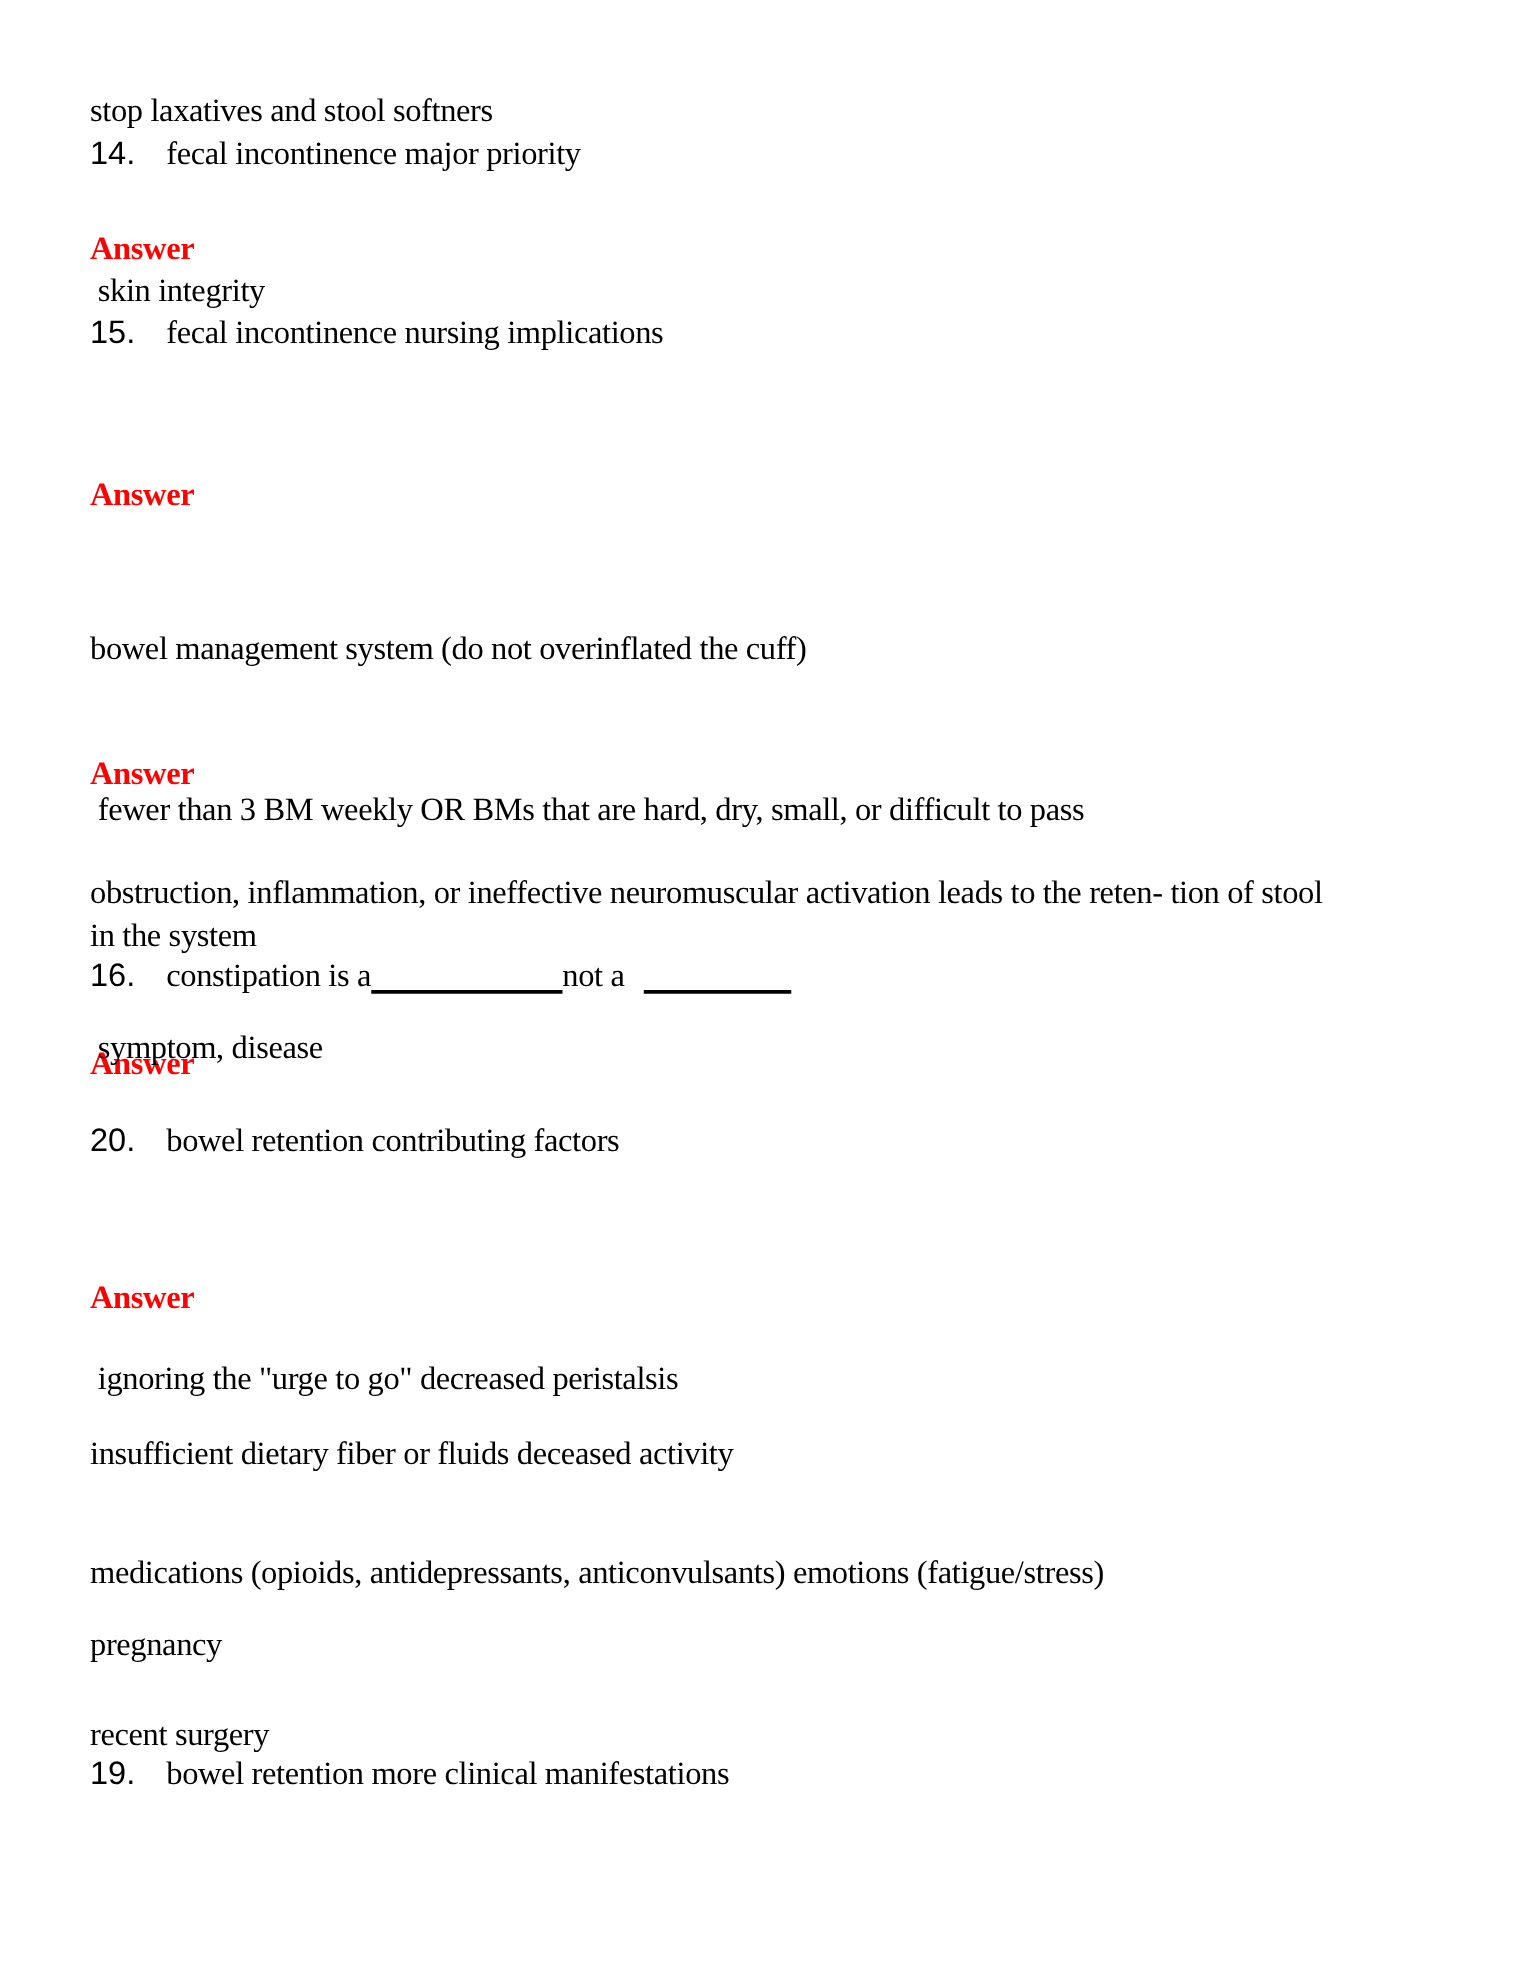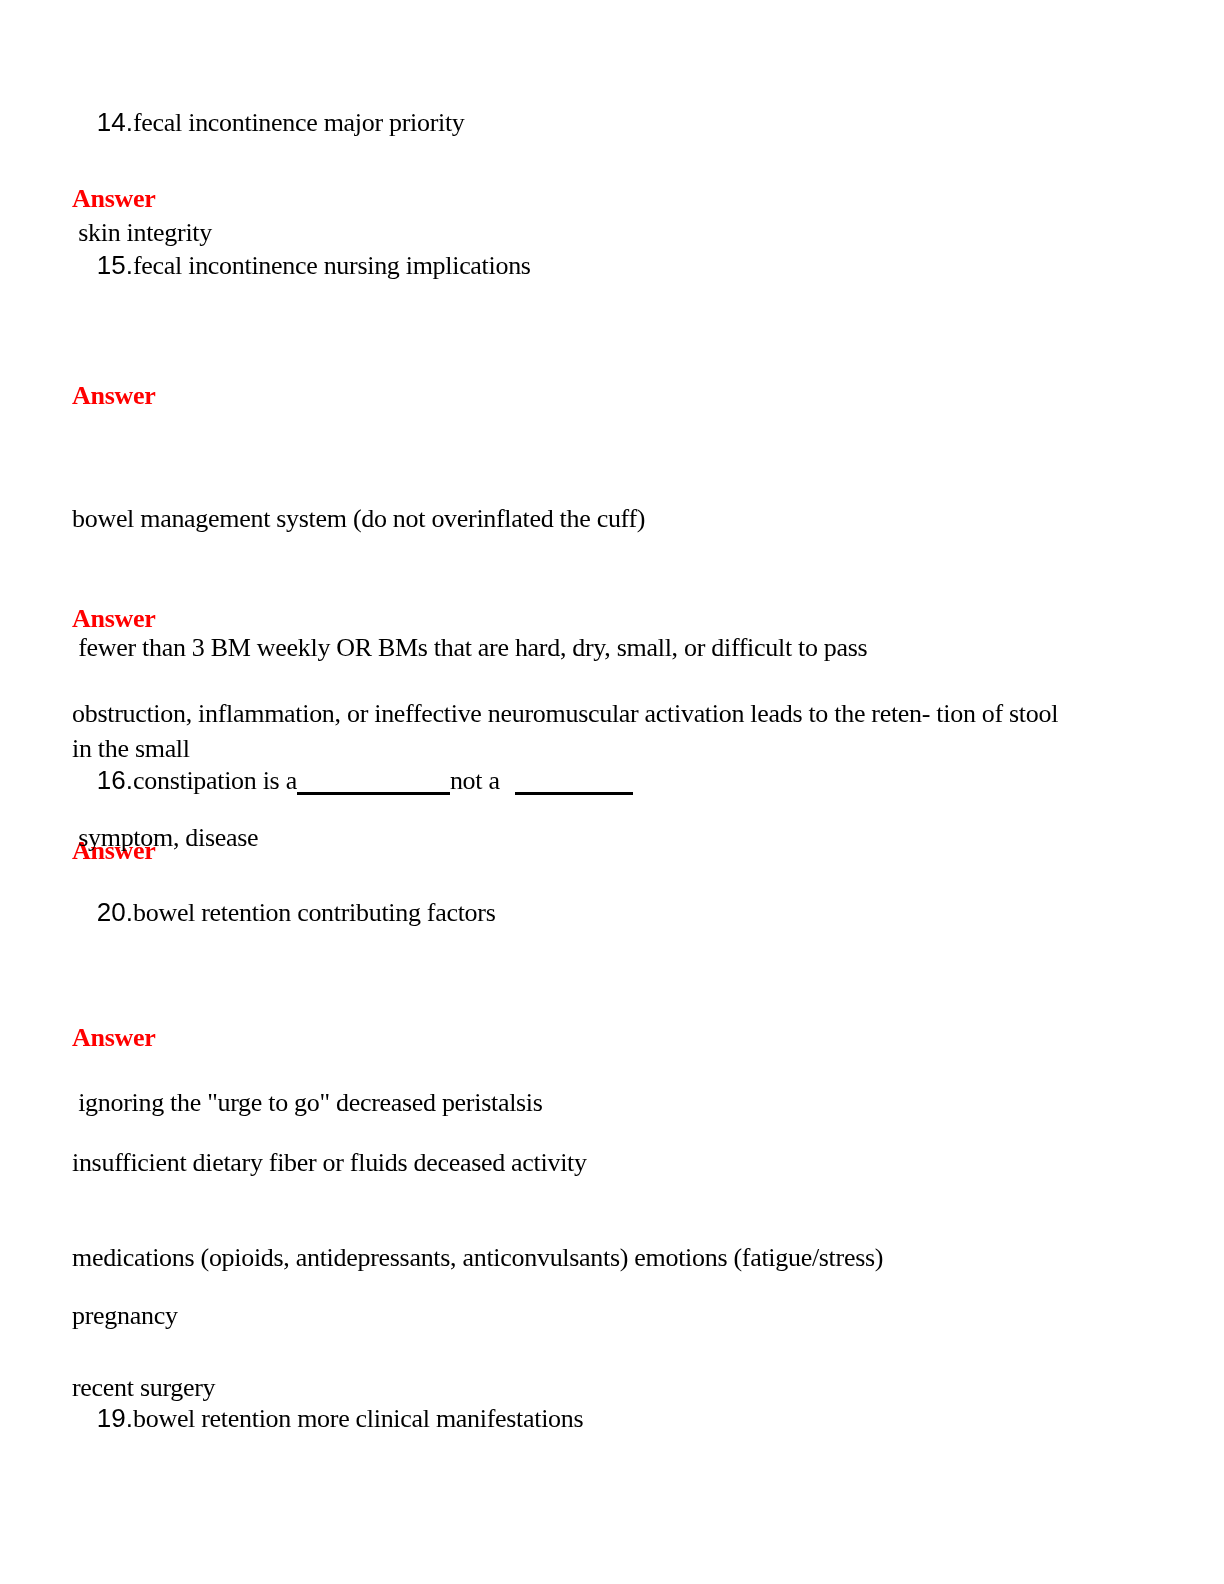--- a/index.html
+++ b/index.html
@@ -26,52 +26,52 @@
   }
   .answer-heading {
     font-weight: 700;
     color: #ff0000;
   }
   .q .qnum {
     display: inline-block;
     width: 61px;
     font-family: "Liberation Sans", sans-serif;
     letter-spacing: 0;
-    text-align: right;
   }
   .blank {
     display: inline-block;
     height: 0;
     border-bottom: 3px solid #000000;
     vertical-align: -6px;
   }
   .blank-1 { width: 153px; }
   .blank-2 { width: 118px; margin-left: 9px; }
 </style>
 </head>
 <body>
 
 <div class="page">
 
+  <div class="line" style="top:71px">stop laxatives and stool softners</div>
 
   <div class="line q" style="top:105px"><span class="qnum">14.</span><span class="qtext">fecal incontinence major priority</span></div>
 
   <div class="line answer-heading" style="top:181px">Answer</div>
   <div class="line" style="top:215px"> skin integrity</div>
 
   <div class="line q" style="top:248px"><span class="qnum">15.</span><span class="qtext">fecal incontinence nursing implications</span></div>
 
   <div class="line answer-heading" style="top:378px">Answer</div>
   <div class="line" style="top:501px">bowel management system (do not overinflated the cuff)</div>
 
 
   <div class="line answer-heading" style="top:601px">Answer</div>
   <div class="line" style="top:630px"> fewer than 3 BM weekly OR BMs that are hard, dry, small, or difficult to pass</div>
   <div class="line" style="top:696px">obstruction, inflammation, or ineffective neuromuscular activation leads to the reten- tion of stool</div>
-  <div class="line" style="top:731px">in the small</div>
+  <div class="line" style="top:731px">in the system</div>
 
   <div class="line q" style="top:763px"><span class="qnum">16.</span><span class="qtext">constipation is a</span><span class="blank blank-1"></span><span class="qtext">not a </span><span class="blank blank-2"></span></div>
 
   <div class="line answer-heading" style="top:833px">Answer</div>
   <div class="line" style="top:820px"> symptom, disease</div>
 
   <div class="line q" style="top:895px"><span class="qnum">20.</span><span class="qtext">bowel retention contributing factors</span></div>
 
   <div class="line answer-heading" style="top:1020px">Answer</div>
   <div class="line" style="top:1085px"> ignoring the "urge to go" decreased peristalsis</div>

